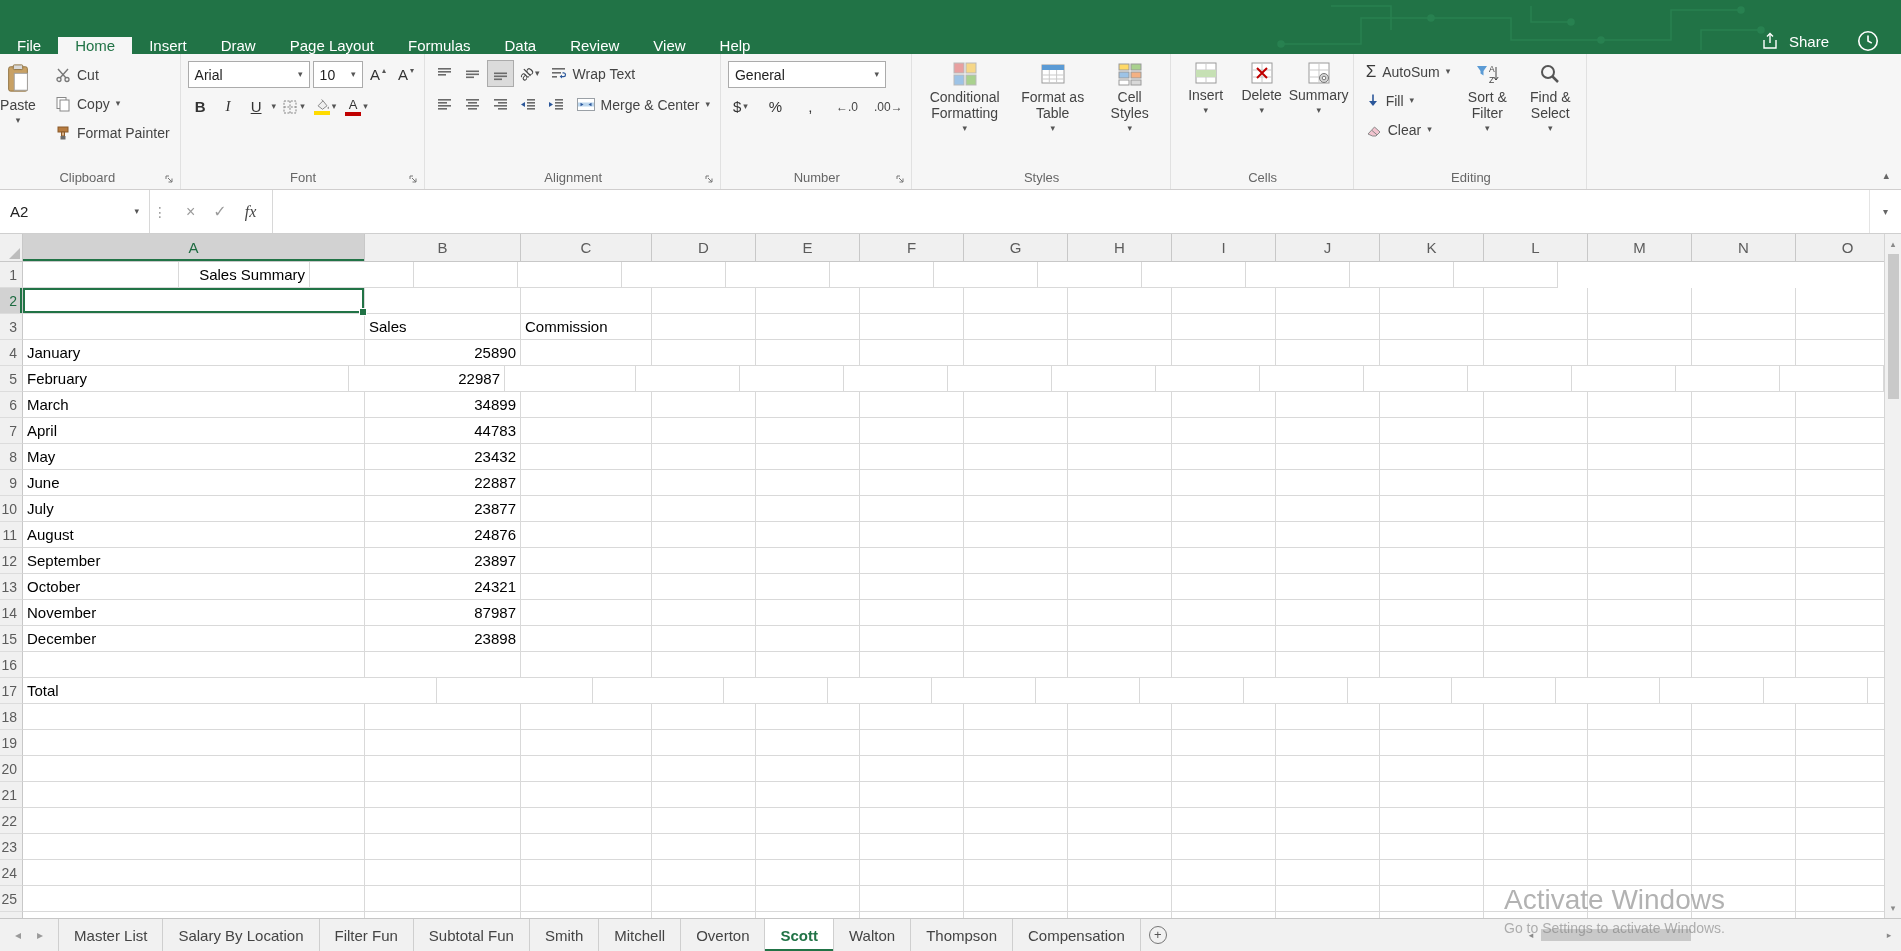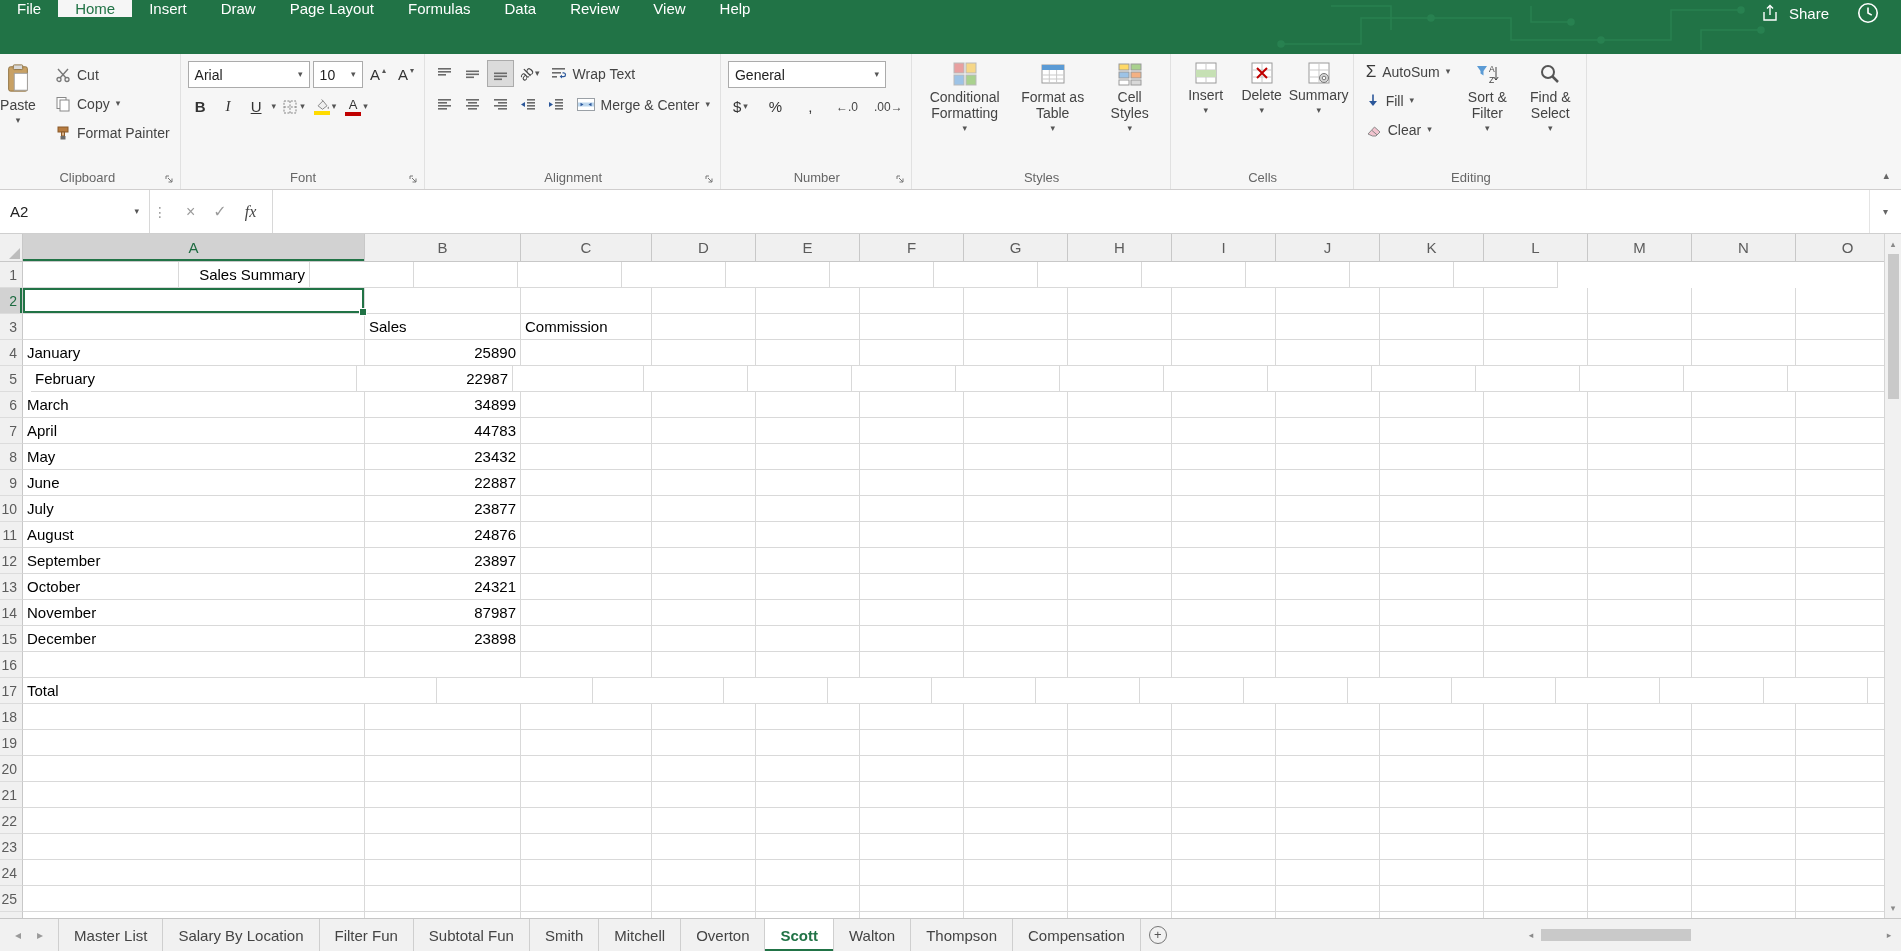--- a/index.html
+++ b/index.html
@@ -3,21 +3,21 @@
 <meta charset="utf-8">
 <style>
   html,body{margin:0;padding:0;background:#e9e9e9;}
   *{box-sizing:border-box;}
   .app{
     width:1901px;height:951px;position:relative;overflow:hidden;background:#fff;
     font-family:"Liberation Sans","DejaVu Sans",sans-serif;color:#222;
     display:flex;flex-direction:column;
   }
   
-  .tabbar{height:54px;background:#217346;display:flex;align-items:flex-start;color:#fff;position:relative;flex:0 0 auto;}
+  .tabbar{height:54px;background:#217346;display:flex;align-items:flex-end;color:#fff;position:relative;flex:0 0 auto;}
   .tab{padding:0 17px;display:flex;align-items:center;font-size:15px;cursor:pointer;white-space:nowrap;z-index:2;}
   .tab.active{background:#f6f6f6;color:#217346;}
   .tellme{display:flex;align-items:center;gap:9px;margin-left:10px;font-size:15px;z-index:2;}
   .tabbar-right{margin-left:auto;display:flex;align-items:center;gap:26px;padding-right:20px;z-index:2;}
   .sharebtn{display:flex;align-items:center;gap:9px;font-size:15px;}
   .circuit{position:absolute;right:110px;top:0;height:54px;opacity:.5;z-index:1;pointer-events:none;}
   
   .ribbon{height:136px;background:#f6f6f6;border-bottom:1px solid #d0cece;display:flex;position:relative;flex:0 0 auto;}
   .rgroup{display:flex;flex-direction:column;border-right:1px solid #e1e1e1;padding:3px 5px 0 7px;position:relative;}
   .rgroup.clipboard{padding-left:0;}
@@ -693,21 +693,21 @@
           <div class="cell" style="width: 104px;"></div>
           <div class="cell" style="width: 104px;"></div>
           <div class="cell" style="width: 104px;"></div>
           <div class="cell" style="width: 104px;"></div>
           <div class="cell" style="width: 104px;"></div>
           <div class="cell" style="width: 104px;"></div>
           <div class="cell" style="width: 104px;"></div>
         </div>
         <div class="gridrow">
           <div class="rowhdr">5</div>
-          <div class="cell" style="width: 326px; margin-left: 8px;">February</div>
+          <div class="cell" style="width: 326px;">February</div>
           <div class="cell right" style="width: 156px;">22987</div>
           <div class="cell" style="width: 131px;"></div>
           <div class="cell" style="width: 104px;"></div>
           <div class="cell" style="width: 104px;"></div>
           <div class="cell" style="width: 104px;"></div>
           <div class="cell" style="width: 104px;"></div>
           <div class="cell" style="width: 104px;"></div>
           <div class="cell" style="width: 104px;"></div>
           <div class="cell" style="width: 104px;"></div>
           <div class="cell" style="width: 104px;"></div>
@@ -1137,14 +1137,18 @@
         </div>
       <div class="htrack">
           <div class="hthumb"></div>
         </div>
       <div class="hbtn">
           <span>▸</span>
         </div>
     </div>
   </div>
 
+  <div class="watermark">
+    <div class="w1">Activate Windows</div>
+    <div class="w2">Go to Settings to activate Windows.</div>
+  </div>
 
 </div>
 
 </body></html>

